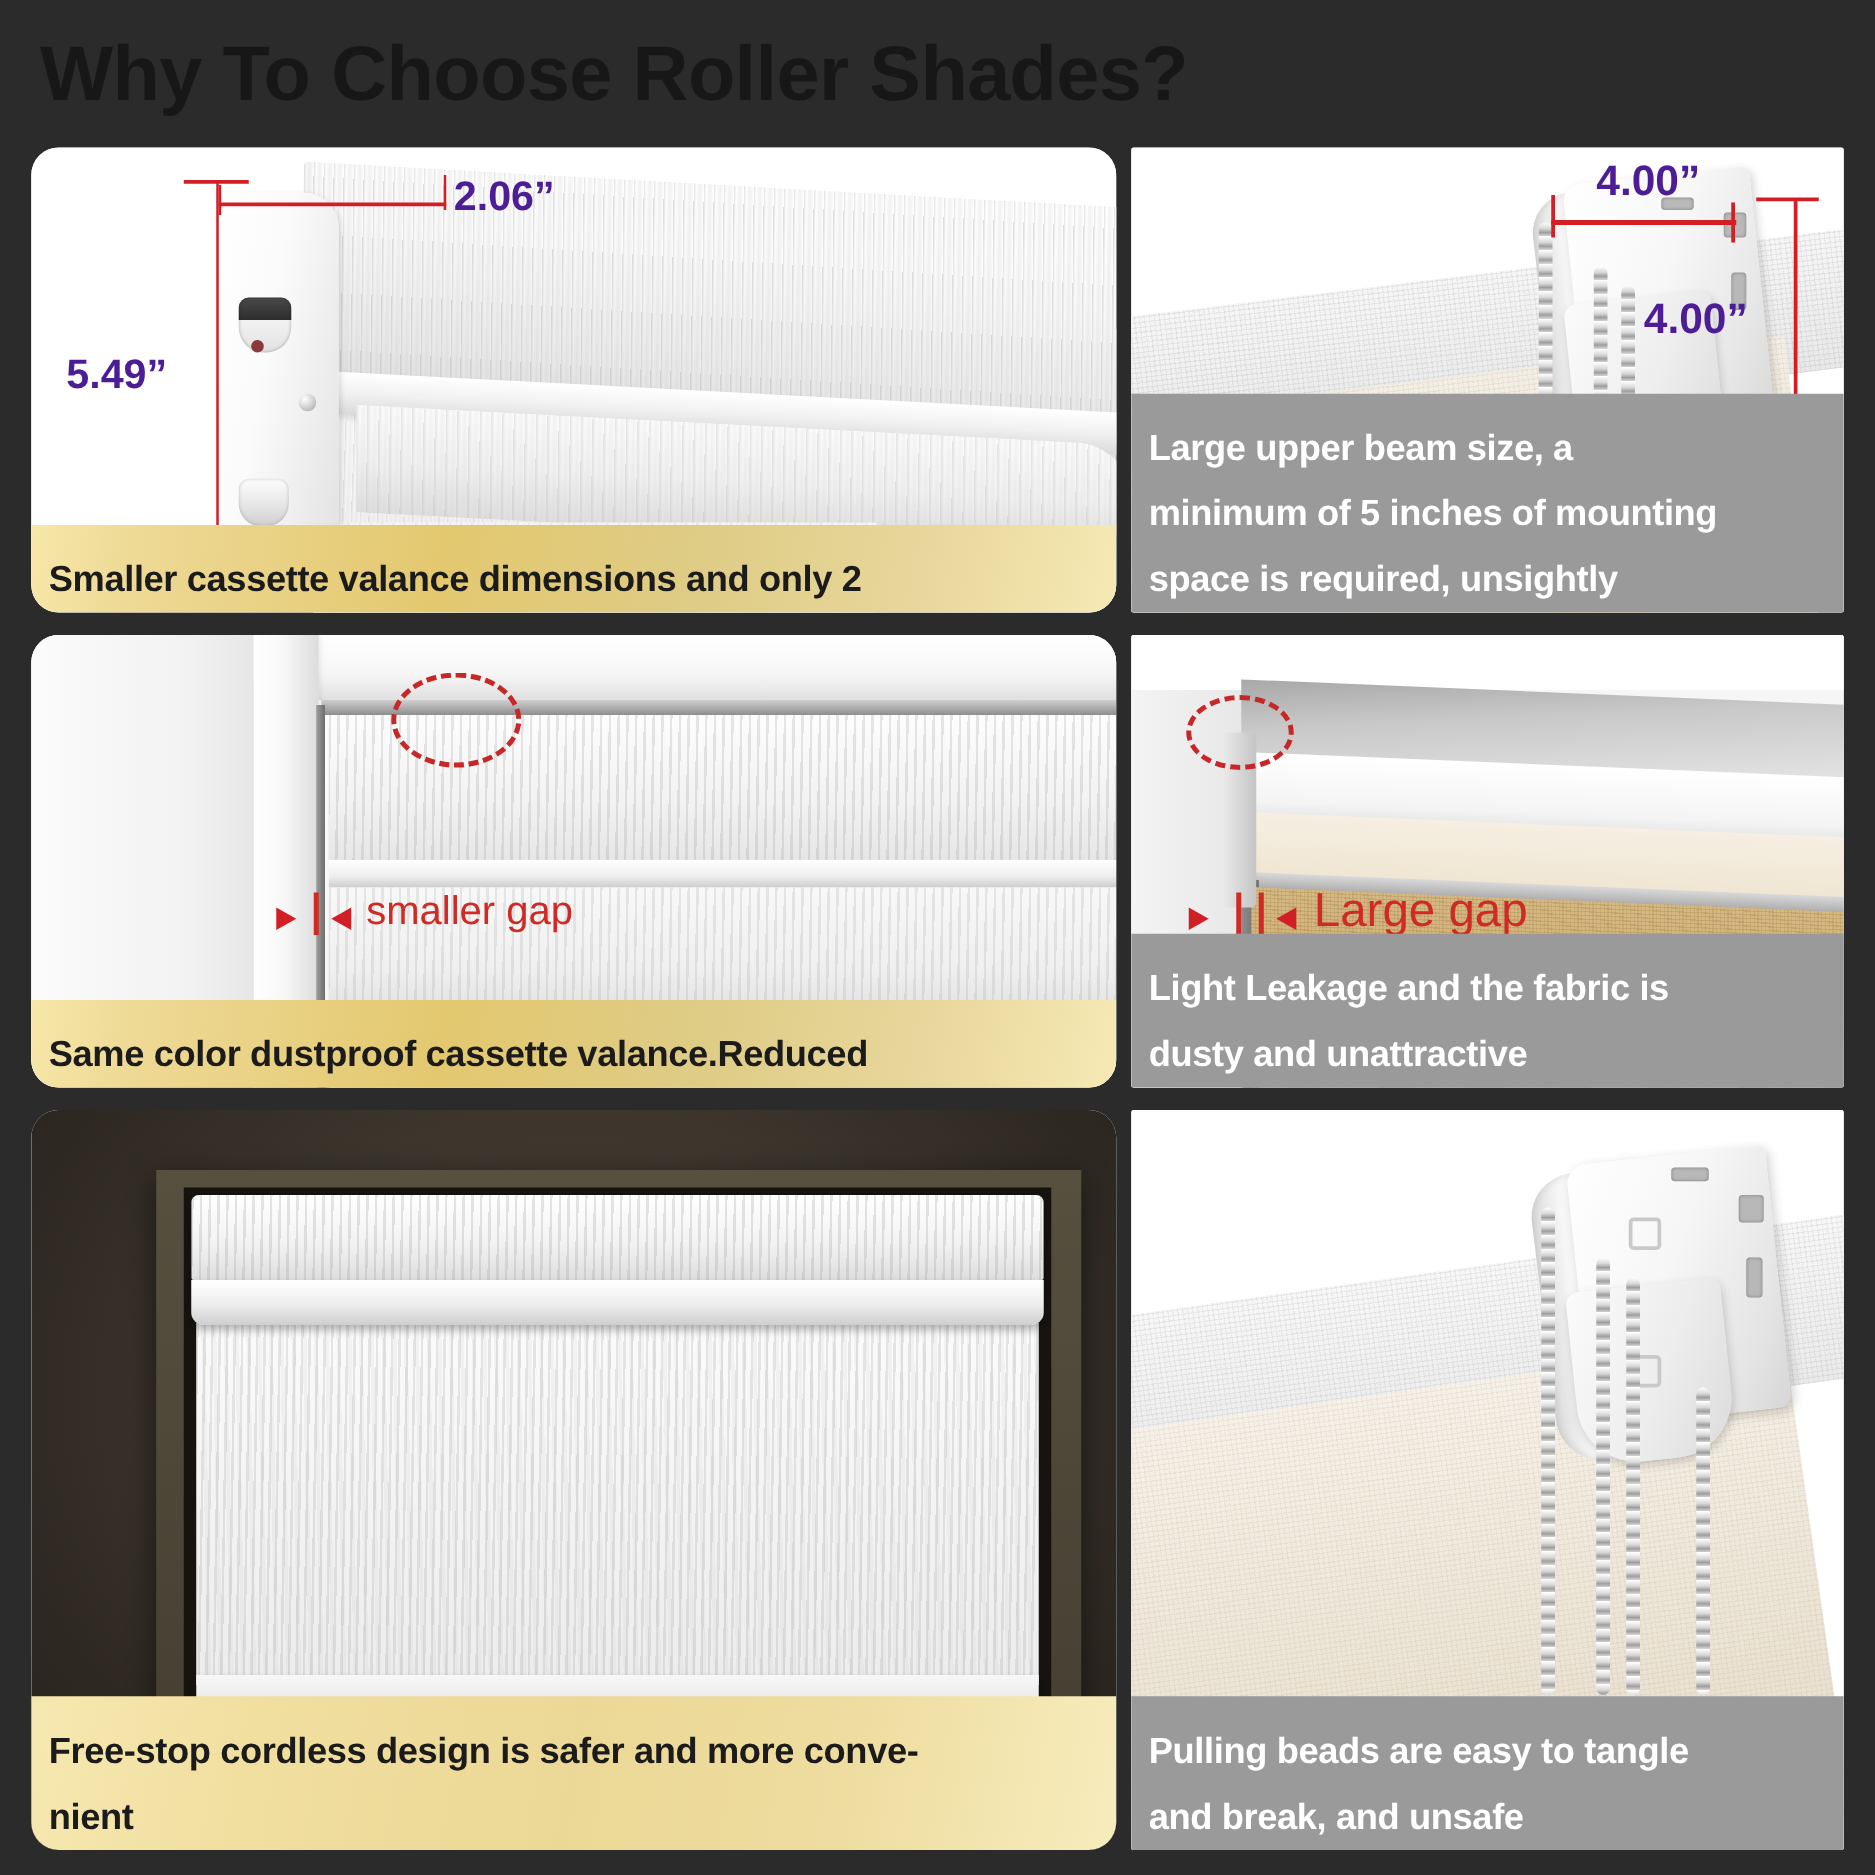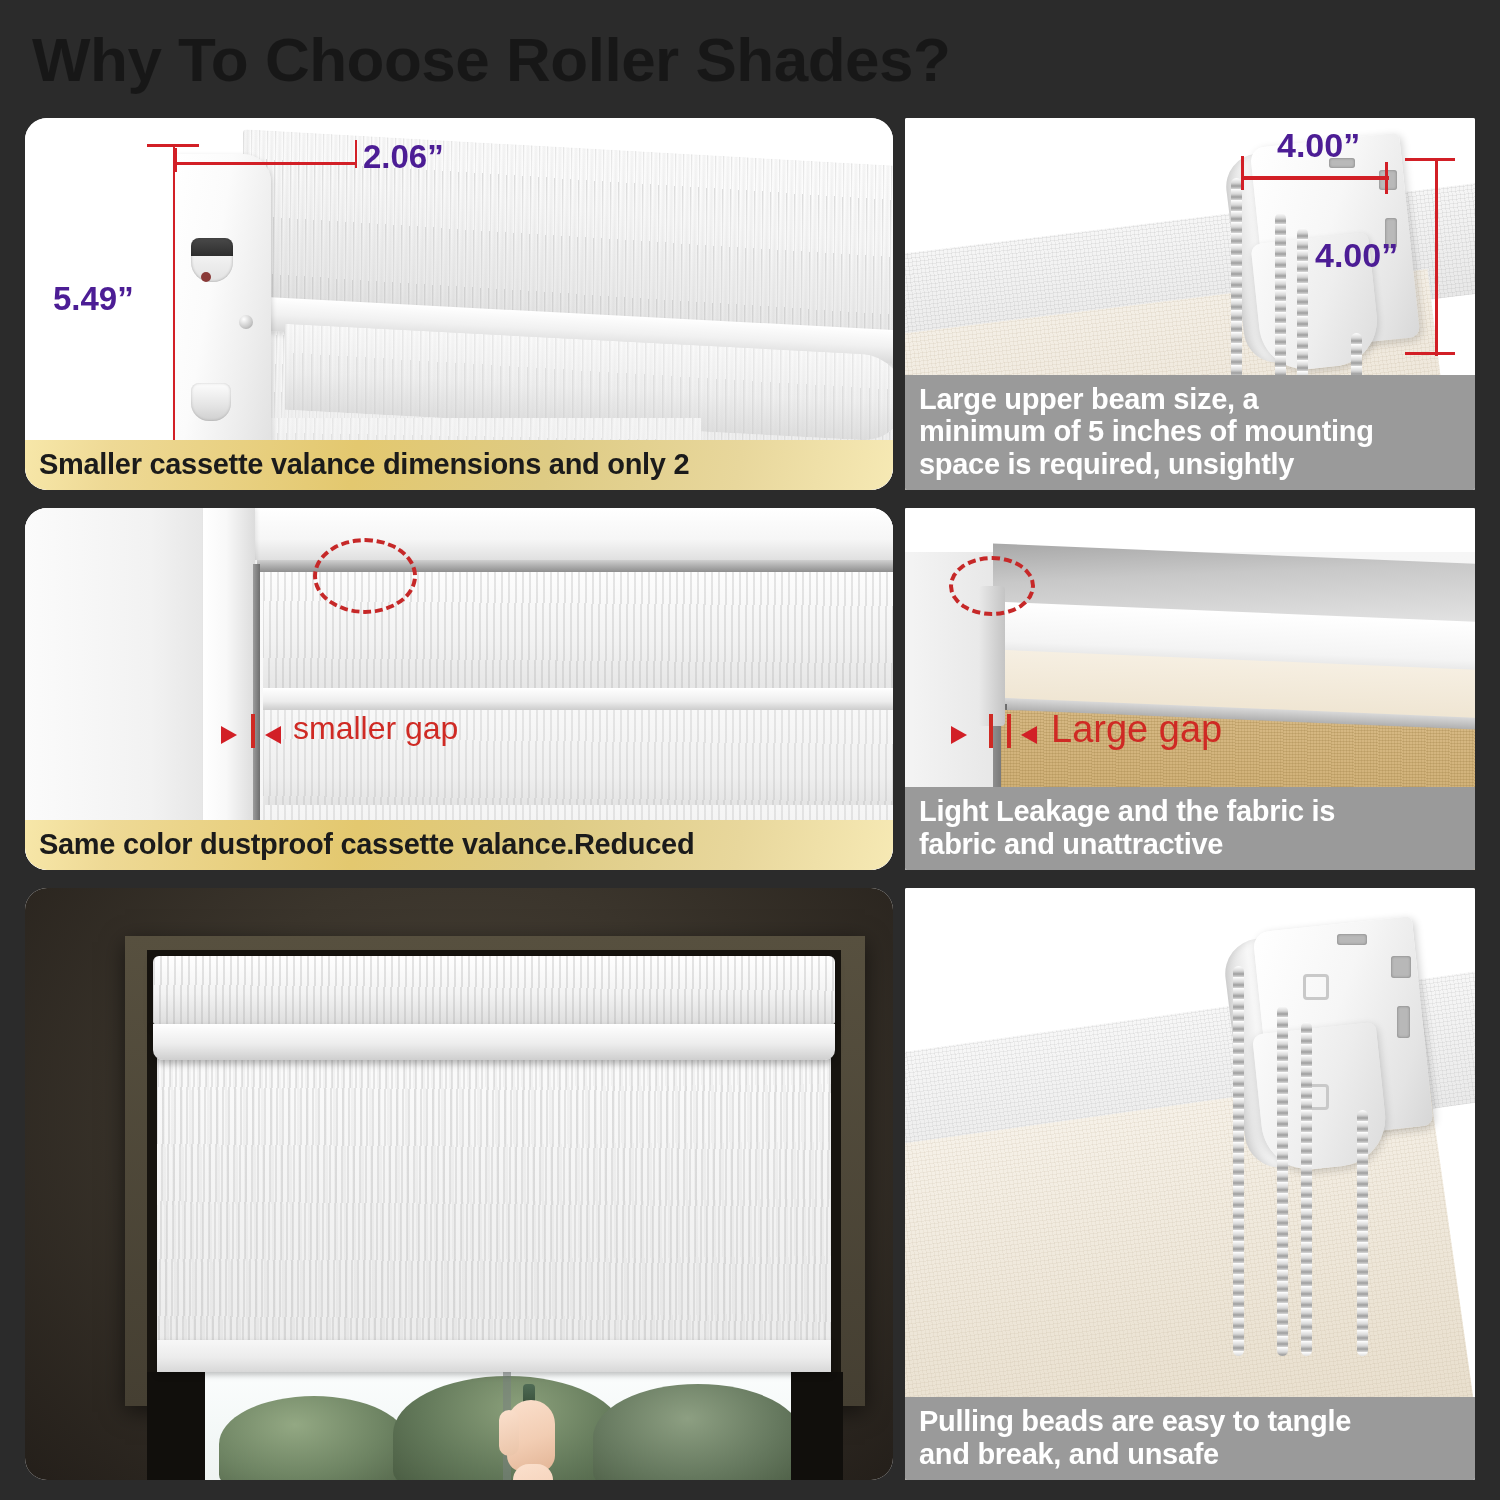--- a/index.html
+++ b/index.html
@@ -80,21 +80,21 @@
   .caption.gold.light {
     background: linear-gradient(100deg,
         #f6e8b0 0%, #f1dfa0 20%, #ecd896 50%,
         #eedda0 75%, #f7ecbd 100%);
   }
   .caption.gray {
     color: #ffffff;
     background: #9a9a9a;
   }
 
-  .cap-line { display: block; white-space: pre; }
+  .cap-line { display: block; white-space: pre; margin-top: 20px; }
 
   
   .dim-label {
     position: absolute;
     color: #4c1d95;
     font-weight: bold;
     font-family: "Liberation Sans", sans-serif;
     white-space: nowrap;
     z-index: 10;
   }
@@ -552,21 +552,21 @@
 
       <div class="arrow-right" style="left:46px; top:218px;"></div>
       <div class="dim-line" style="left:84px; top:206px; width:4px; height:34px; background:#cf2a24;"></div>
       <div class="dim-line" style="left:102px; top:206px; width:4px; height:34px; background:#cf2a24;"></div>
       <div class="arrow-left" style="left:116px; top:218px;"></div>
       <div class="gap-label" style="left:146px; top:200px; font-size:38px;">Large gap</div>
     </div>
 
     <div class="caption gray">
       <span class="cap-line">Light Leakage and the fabric is</span>
-      <span class="cap-line">fabric and unattractive</span>
+      <span class="cap-line">dusty and unattractive</span>
     </div>
   </div>
 
   <div class="panel left row3">
     <div class="photo">
       <div class="p5-room"></div>
       <div class="p5-frame-out"></div>
       <div class="p5-frame-in"></div>
       <div class="p5-glass">
         <div class="p5-sky"></div>
@@ -582,20 +582,24 @@
         </div>
       </div>
       <div class="p5-sidepanel-l"></div>
       <div class="p5-sidepanel-r"></div>
       <div class="p5-fabric"></div>
       <div class="p5-bottomrail"></div>
       <div class="p5-cass"></div>
       <div class="p5-cass-lip"></div>
     </div>
 
+    <div class="caption gold light">
+      <span class="cap-line">Free-stop cordless design is safer and more conve-</span>
+      <span class="cap-line">nient</span>
+    </div>
   </div>
 
   <div class="panel right row3">
     <div class="photo">
       <div class="p6-bg"></div>
       <div class="p6-topfab"></div>
       <div class="p6-tan"></div>
       <div class="p6-lowfab"></div>
       <div class="p6-tube"></div>
       <div class="p6-bracket"></div>

